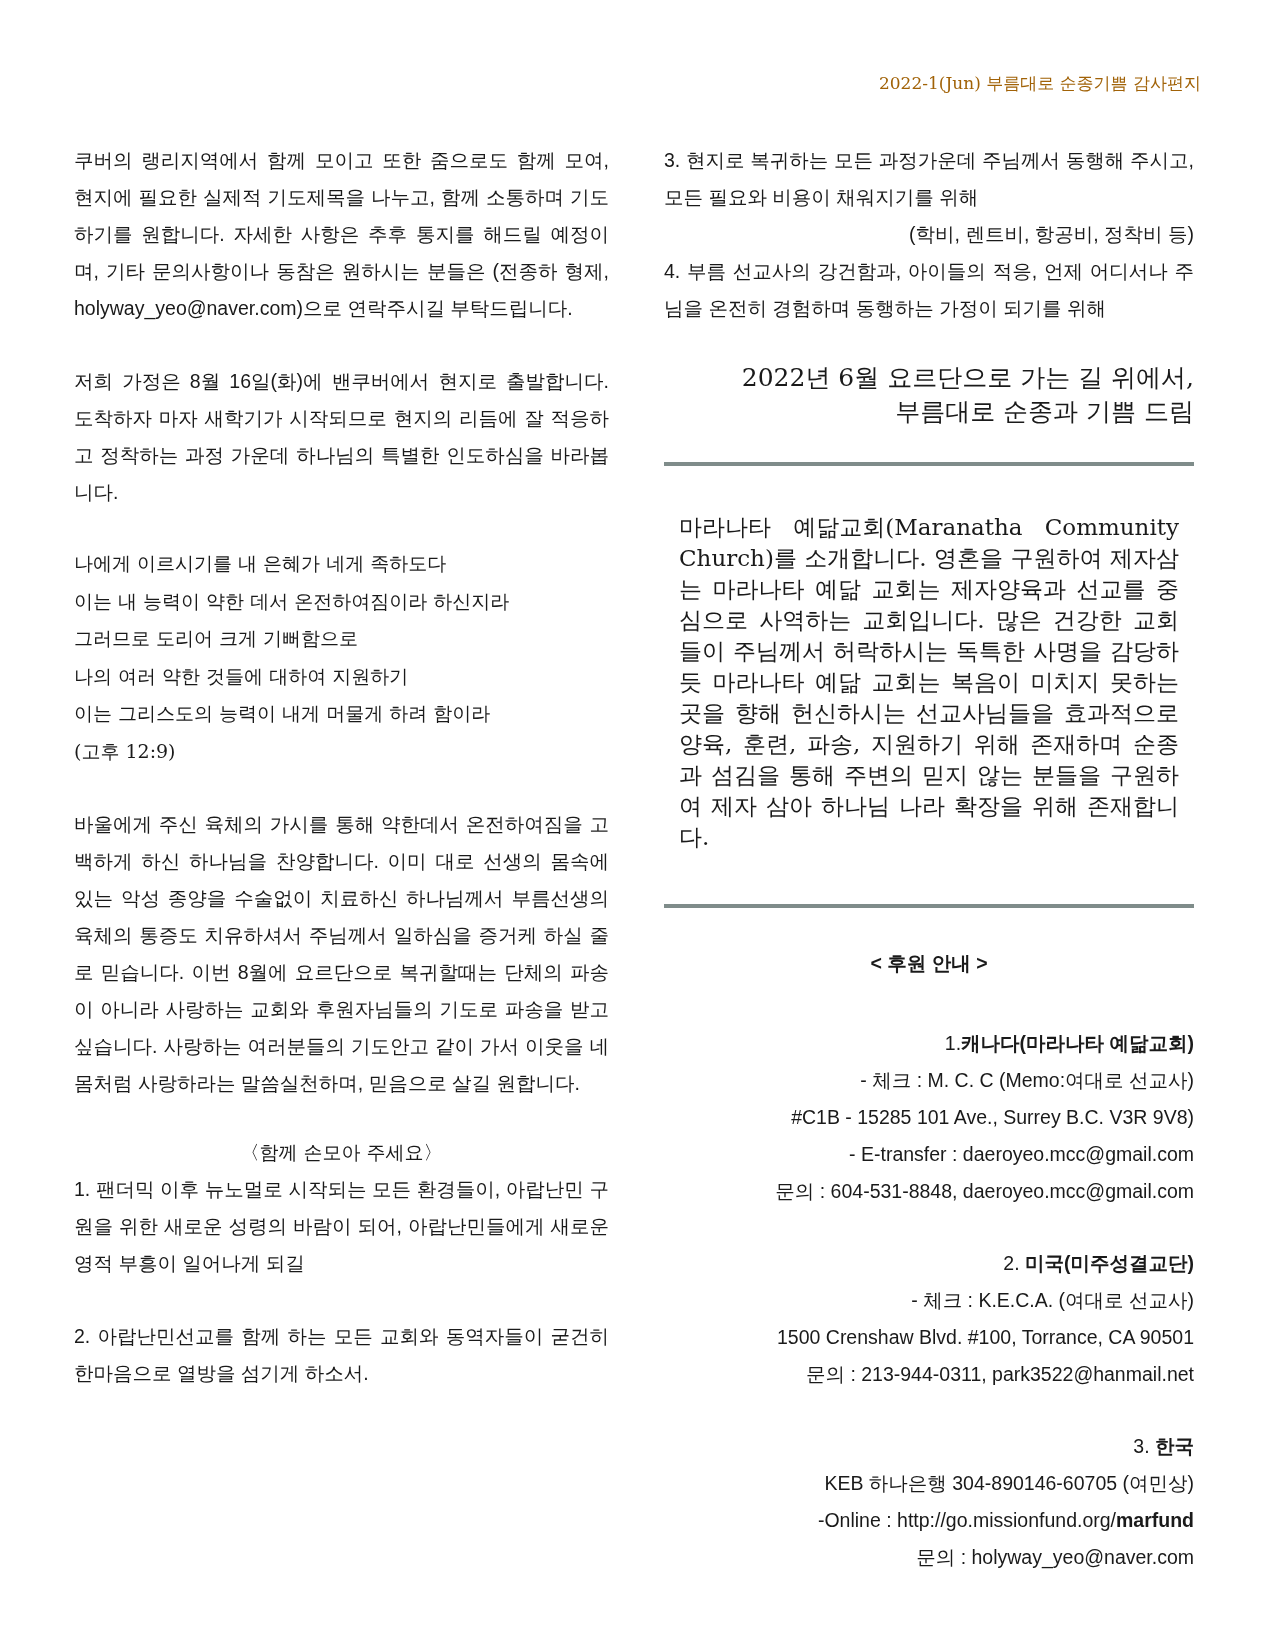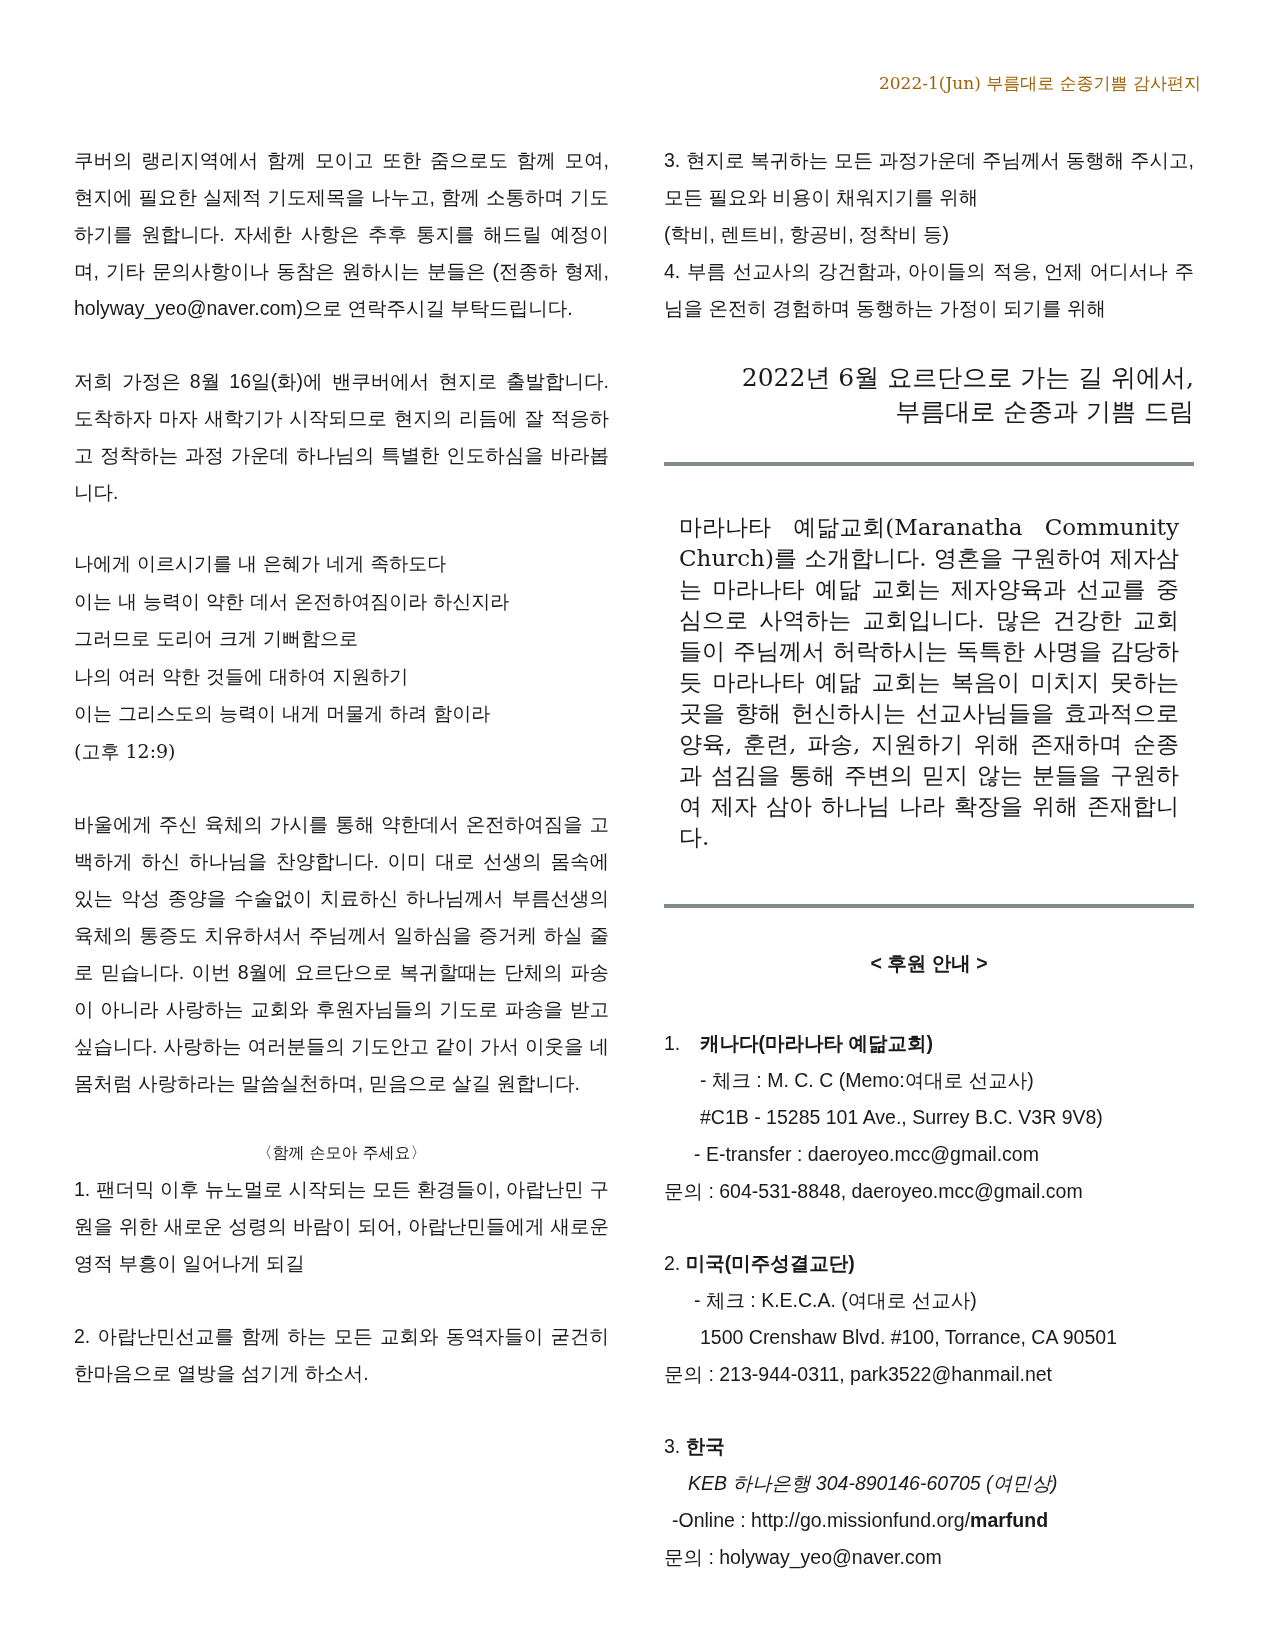--- a/index.html
+++ b/index.html
@@ -1,35 +1,35 @@
 <!DOCTYPE html>
 <html><head>
 <meta charset="utf-8">
 <style>
   html, body { margin: 0; padding: 0; background: #ffffff; }
   body { width: 1275px; height: 1650px; position: relative; overflow: hidden; color: #1a1a1a; }
   .header { position: absolute; top: 72px; right: 74px; font-family: "DejaVu Serif", serif; font-size: 17px; color: #a16207; }
   .col { position: absolute; top: 142px; }
   .col-left { left: 74px; width: 535px; }
   .col-right { left: 664px; width: 530px; }
-  .sans { font-family: "Liberation Sans", sans-serif; font-size: 19.5px; line-height: 37px; }
+  .sans { font-family: "Liberation Sans", sans-serif; font-size: 19.5px; line-height: 37px; text-align: right; }
   .serif { font-family: "DejaVu Serif", serif; }
   .justify { text-align: justify; text-align-last: left; }
   .para { margin: 0; }
   .gap { height: 36px; }
   .verse { font-family: "DejaVu Serif", serif; font-size: 19px; line-height: 37.5px; text-align: left; margin: 0; }
   .centered { text-align: center; }
   .sign { font-family: "DejaVu Serif", serif; font-size: 25px; line-height: 34px; text-align: right; margin: 0; }
   .divider { height: 4px; background: #7f8c8a; margin: 0; }
   .intro { font-family: "DejaVu Serif", serif; font-size: 23px; line-height: 31px; text-align: justify; text-align-last: left; margin: 15px; }
   .support-title { font-family: "Liberation Sans", sans-serif; font-weight: bold; font-size: 19.5px; text-align: center; margin: 0; }
   .bold { font-weight: bold; }
   .ind1 { padding-left: 36px; }
   .ind2 { padding-left: 30px; }
-  .ind3 { padding-left: 24px; font-style: italic; }
+  .ind3 { padding-left: 24px; }
   .ind4 { padding-left: 8px; }
   .sp-num { display: inline-block; width: 36px; }
 </style>
 </head>
 <body>
 
 <div class="header">2022-1(Jun) 부름대로 순종기쁨 감사편지</div>
 
 <div class="col col-left">
   <p class="para sans justify">쿠버의 랭리지역에서 함께 모이고 또한 줌으로도 함께 모여, 현지에 필요한 실제적 기도제목을 나누고, 함께 소통하며 기도하기를 원합니다. 자세한 사항은 추후 통지를 해드릴 예정이며, 기타 문의사항이나 동참은 원하시는 분들은 (전종하 형제, holyway_yeo@naver.com)으로 연락주시길 부탁드립니다.</p>
@@ -40,21 +40,21 @@
     <p class="verse">나에게 이르시기를 내 은혜가 네게 족하도다</p>
     <p class="verse">이는 내 능력이 약한 데서 온전하여짐이라 하신지라</p>
     <p class="verse">그러므로 도리어 크게 기뻐함으로</p>
     <p class="verse">나의 여러 약한 것들에 대하여 지원하기</p>
     <p class="verse">이는 그리스도의 능력이 내게 머물게 하려 함이라</p>
     <p class="verse">(고후 12:9)</p>
   </div>
   <div class="gap" style="height:36px"></div>
   <p class="para sans justify">바울에게 주신 육체의 가시를 통해 약한데서 온전하여짐을 고백하게 하신 하나님을 찬양합니다. 이미 대로 선생의 몸속에 있는 악성 종양을 수술없이 치료하신 하나님께서 부름선생의 육체의 통증도 치유하셔서 주님께서 일하심을 증거케 하실 줄로 믿습니다. 이번 8월에 요르단으로 복귀할때는 단체의 파송이 아니라 사랑하는 교회와 후원자님들의 기도로 파송을 받고싶습니다. 사랑하는 여러분들의 기도안고 같이 가서 이웃을 네 몸처럼 사랑하라는 말씀실천하며, 믿음으로 살길 원합니다.</p>
   <div class="gap" style="height:32px"></div>
-  <p class="para serif centered" style="font-size:16px; line-height:37px;">〈함께 손모아 주세요〉</p>
+  <p class="para serif centered" style="font-size:19px; line-height:37px;">〈함께 손모아 주세요〉</p>
   <p class="para sans justify">1. 팬더믹 이후 뉴노멀로 시작되는 모든 환경들이, 아랍난민 구원을 위한 새로운 성령의 바람이 되어, 아랍난민들에게 새로운 영적 부흥이 일어나게 되길</p>
   <div class="gap"></div>
   <p class="para sans justify">2. 아랍난민선교를 함께 하는 모든 교회와 동역자들이 굳건히 한마음으로 열방을 섬기게 하소서.</p>
 </div>
 
 <div class="col col-right">
   <p class="para sans justify">3. 현지로 복귀하는 모든 과정가운데 주님께서 동행해 주시고, 모든 필요와 비용이 채워지기를 위해</p>
   <p class="para sans">(학비, 렌트비, 항공비, 정착비 등)</p>
   <p class="para sans justify">4. 부름 선교사의 강건함과, 아이들의 적응, 언제 어디서나 주님을 온전히 경험하며 동행하는 가정이 되기를 위해</p>
   <div style="height:34px"></div>

